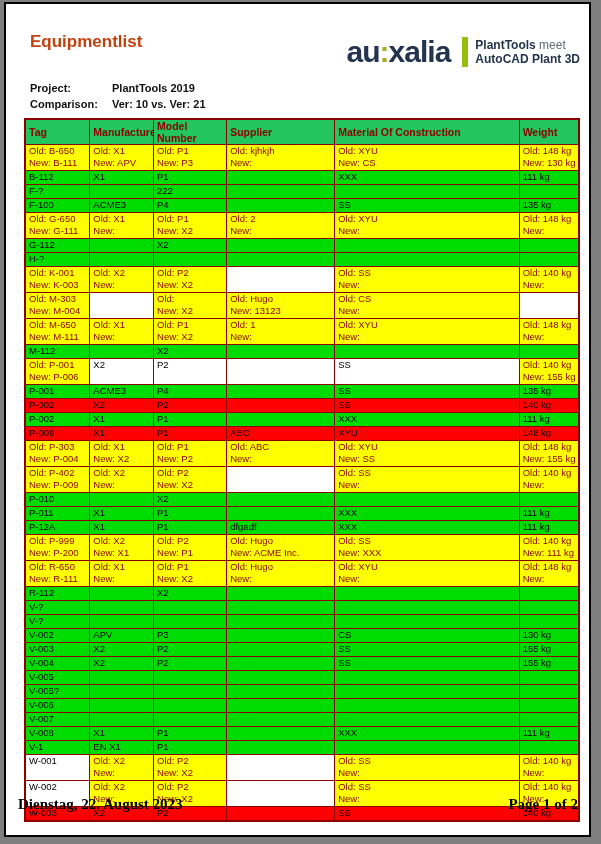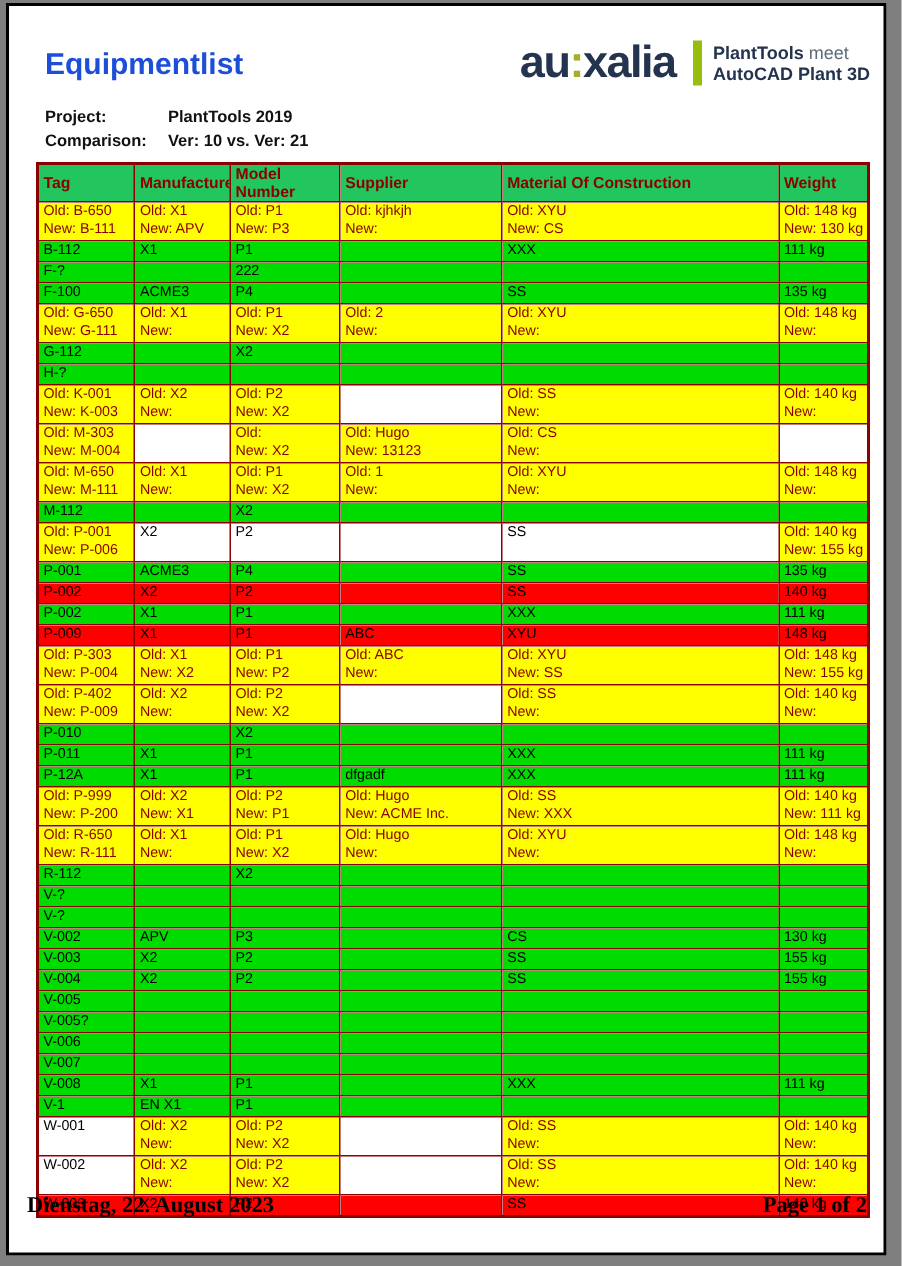--- a/index.html
+++ b/index.html
@@ -13,24 +13,24 @@
     position:absolute;left:4px;top:2px;right:10px;bottom:7px;
     background:#ffffff;border:2px solid #000000;
     box-sizing:border-box;
     padding:0 9px 0 18px;
   }
   .masthead{
     display:flex;justify-content:space-between;align-items:flex-start;
     margin-top:20px;
   }
   .doc-title{
-    font-size:20px;font-weight:bold;color:#1d4ed8;
+    font-size:17px;font-weight:bold;color:#c2410c;
     margin:8px 0 0 6px;letter-spacing:0;
   }
-  .brand{display:flex;align-items:center;margin-top:2px;}
+  .brand{display:flex;align-items:center;margin-top:12px;}
   .brand-word{
     font-size:30px;font-weight:bold;color:#24344E;letter-spacing:-1px;
     line-height:32px;
   }
   .brand-word .colon{color:#A2B12A;}
   .brand-bar{
     width:6px;height:30px;background:#97BE0D;margin:0 7px 0 12px;
   }
   .brand-tagline{font-size:12px;line-height:14px;color:#24344E;}
   .brand-tagline .bold{font-weight:bold;}

